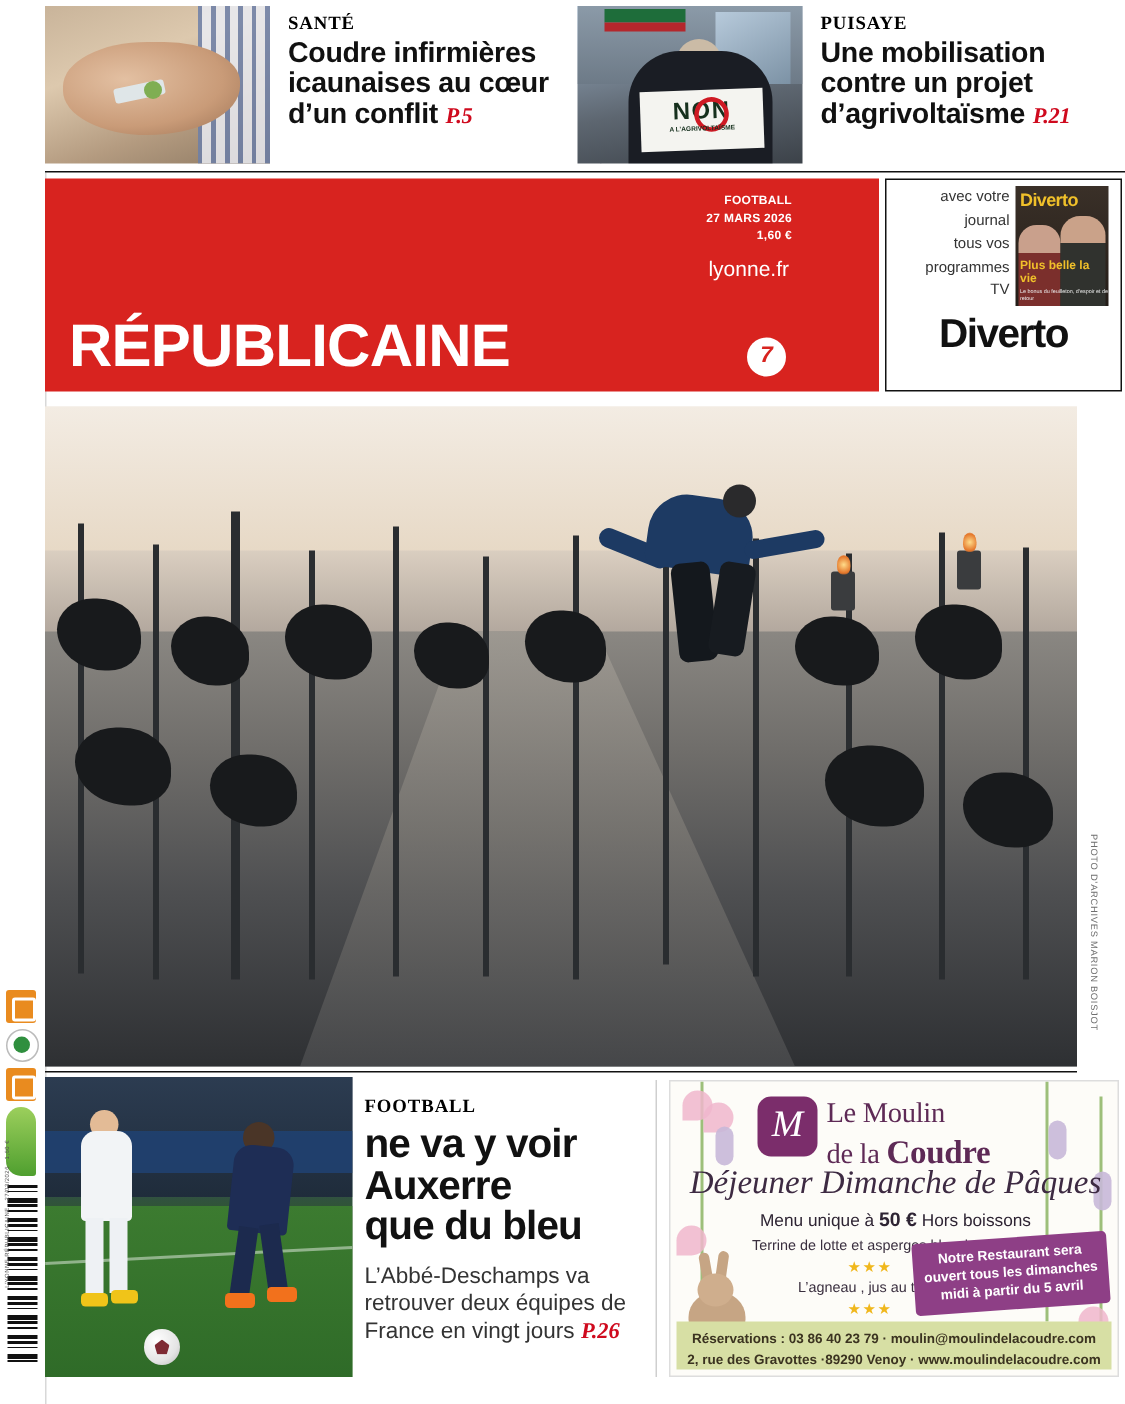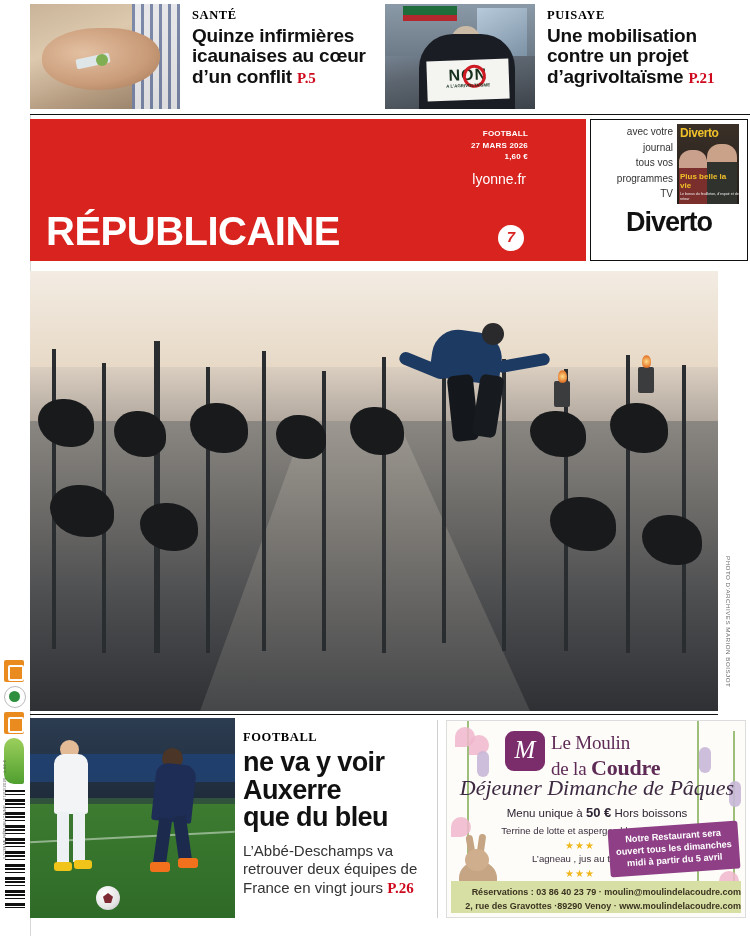--- a/index.html
+++ b/index.html
@@ -20,21 +20,21 @@
 
   
   .teasers{position:absolute;left:30px;top:0;width:720px;height:115px;background:#fff;display:flex;}
   .teaser{display:flex;height:115px;}
   .teaser-a{width:355px;}
   .teaser-b{width:365px;}
   .teaser-photo{width:150px;height:105px;margin:4px 0 0 0;flex:none;overflow:hidden;position:relative;}
   .teaser-txt{padding:6px 8px 0 12px;}
   .kicker{color:#000000;font-weight:700;font-size:12.5px;letter-spacing:.6px;margin:2px 0 3px;font-family:"Liberation Serif",serif;}
   .teaser-head{font-size:19px;line-height:1.07;font-weight:600;color:#111;letter-spacing:-.2px;}
-  .pref{color:#cf0a1e;font-weight:700;font-family:"Liberation Serif",serif;font-size:15px;}
+  .pref{color:#cf0a1e;font-weight:700;font-family:"Liberation Serif",serif;font-size:15px;font-style:italic;}
   .tsep{position:absolute;left:370px;top:6px;width:1px;height:103px;background:#cfcfcf;}
   .trule{position:absolute;left:30px;top:114px;width:720px;height:1px;background:#111;}
 
   
   .pa{background:linear-gradient(160deg,#c9b49a 0%,#ddc9ae 35%,#b49b80 70%,#8e7a63 100%);}
   .pa:before{content:"";position:absolute;right:0;top:0;width:48px;height:105px;
      background:repeating-linear-gradient(90deg,#6d7fa8 0 3px,#e9ecf3 3px 9px),repeating-linear-gradient(0deg,#6d7fa8 0 3px,transparent 3px 9px);opacity:.85;}
   .pa:after{content:"";position:absolute;left:12px;top:24px;width:118px;height:62px;border-radius:50% 45% 55% 50%;
      background:radial-gradient(ellipse at 35% 40%,#e3c0a2,#c99b78 60%,#9c7254 100%);}
   .pa-n{position:absolute;left:46px;top:52px;width:34px;height:10px;background:#dfe6e8;border-radius:2px;transform:rotate(-12deg);z-index:3;}
@@ -143,21 +143,21 @@
   .ad-menu b{font-size:13px;}
   .ad-items{position:absolute;left:38px;top:104px;width:190px;text-align:center;font-size:9.6px;color:#3a2f3f;line-height:1.35;}
   .stars{color:#f0b71c;font-size:10px;letter-spacing:1px;margin:1px 0;}
   .ad-note{position:absolute;right:6px;top:104px;width:124px;background:#8e3f86;color:#fff;font-size:9.2px;font-weight:700;text-align:center;
         padding:6px 3px;line-height:1.3;transform:rotate(-4deg);border-radius:3px;}
   .ad-bunny{position:absolute;left:6px;top:120px;width:46px;height:54px;}
   .bn-body{position:absolute;left:6px;top:20px;width:38px;height:34px;border-radius:50% 50% 45% 45%;background:#c6a584;}
   .bn-head{position:absolute;left:12px;top:8px;width:24px;height:22px;border-radius:50%;background:#cfae8d;}
   .bn-e1{position:absolute;left:14px;top:-6px;width:7px;height:20px;border-radius:4px;background:#c6a584;transform:rotate(-10deg);}
   .bn-e2{position:absolute;left:25px;top:-7px;width:7px;height:20px;border-radius:4px;background:#c6a584;transform:rotate(8deg);}
-  .ad-foot{position:absolute;left:4px;right:4px;bottom:4px;height:32px;background:#d7dfa4;text-align:right;font-size:9px;color:#3b3320;font-weight:700;padding-top:5px;box-sizing:border-box;line-height:1.5;}
+  .ad-foot{position:absolute;left:4px;right:4px;bottom:4px;height:32px;background:#d7dfa4;text-align:center;font-size:9px;color:#3b3320;font-weight:700;padding-top:5px;box-sizing:border-box;line-height:1.5;}
 </style>
 </head>
 <body>
 
 <div class="page">
 
   <div class="spine">
     <div class="spine-eco">
       <div class="eco-box"></div>
       <div class="eco-circ"></div>
@@ -171,21 +171,21 @@
   <div class="teasers">
 
     <div class="teaser teaser-a">
       <div class="teaser-photo pa">
         <div class="pa-n"></div>
         <div class="pa-n2"></div>
       </div>
       <div class="teaser-txt">
         <div class="kicker">SANTÉ</div>
         <div class="teaser-head">
-          <div>Quinze infirmières</div>
+          <div>Coudre infirmières</div>
           <div>icaunaises au cœur</div>
           <div><span>d’un conflit</span> <span class="pref">P.5</span></div>
         </div>
       </div>
     </div>
 
     <div class="tsep"></div>
 
     <div class="teaser teaser-b">
       <div class="teaser-photo pb">

